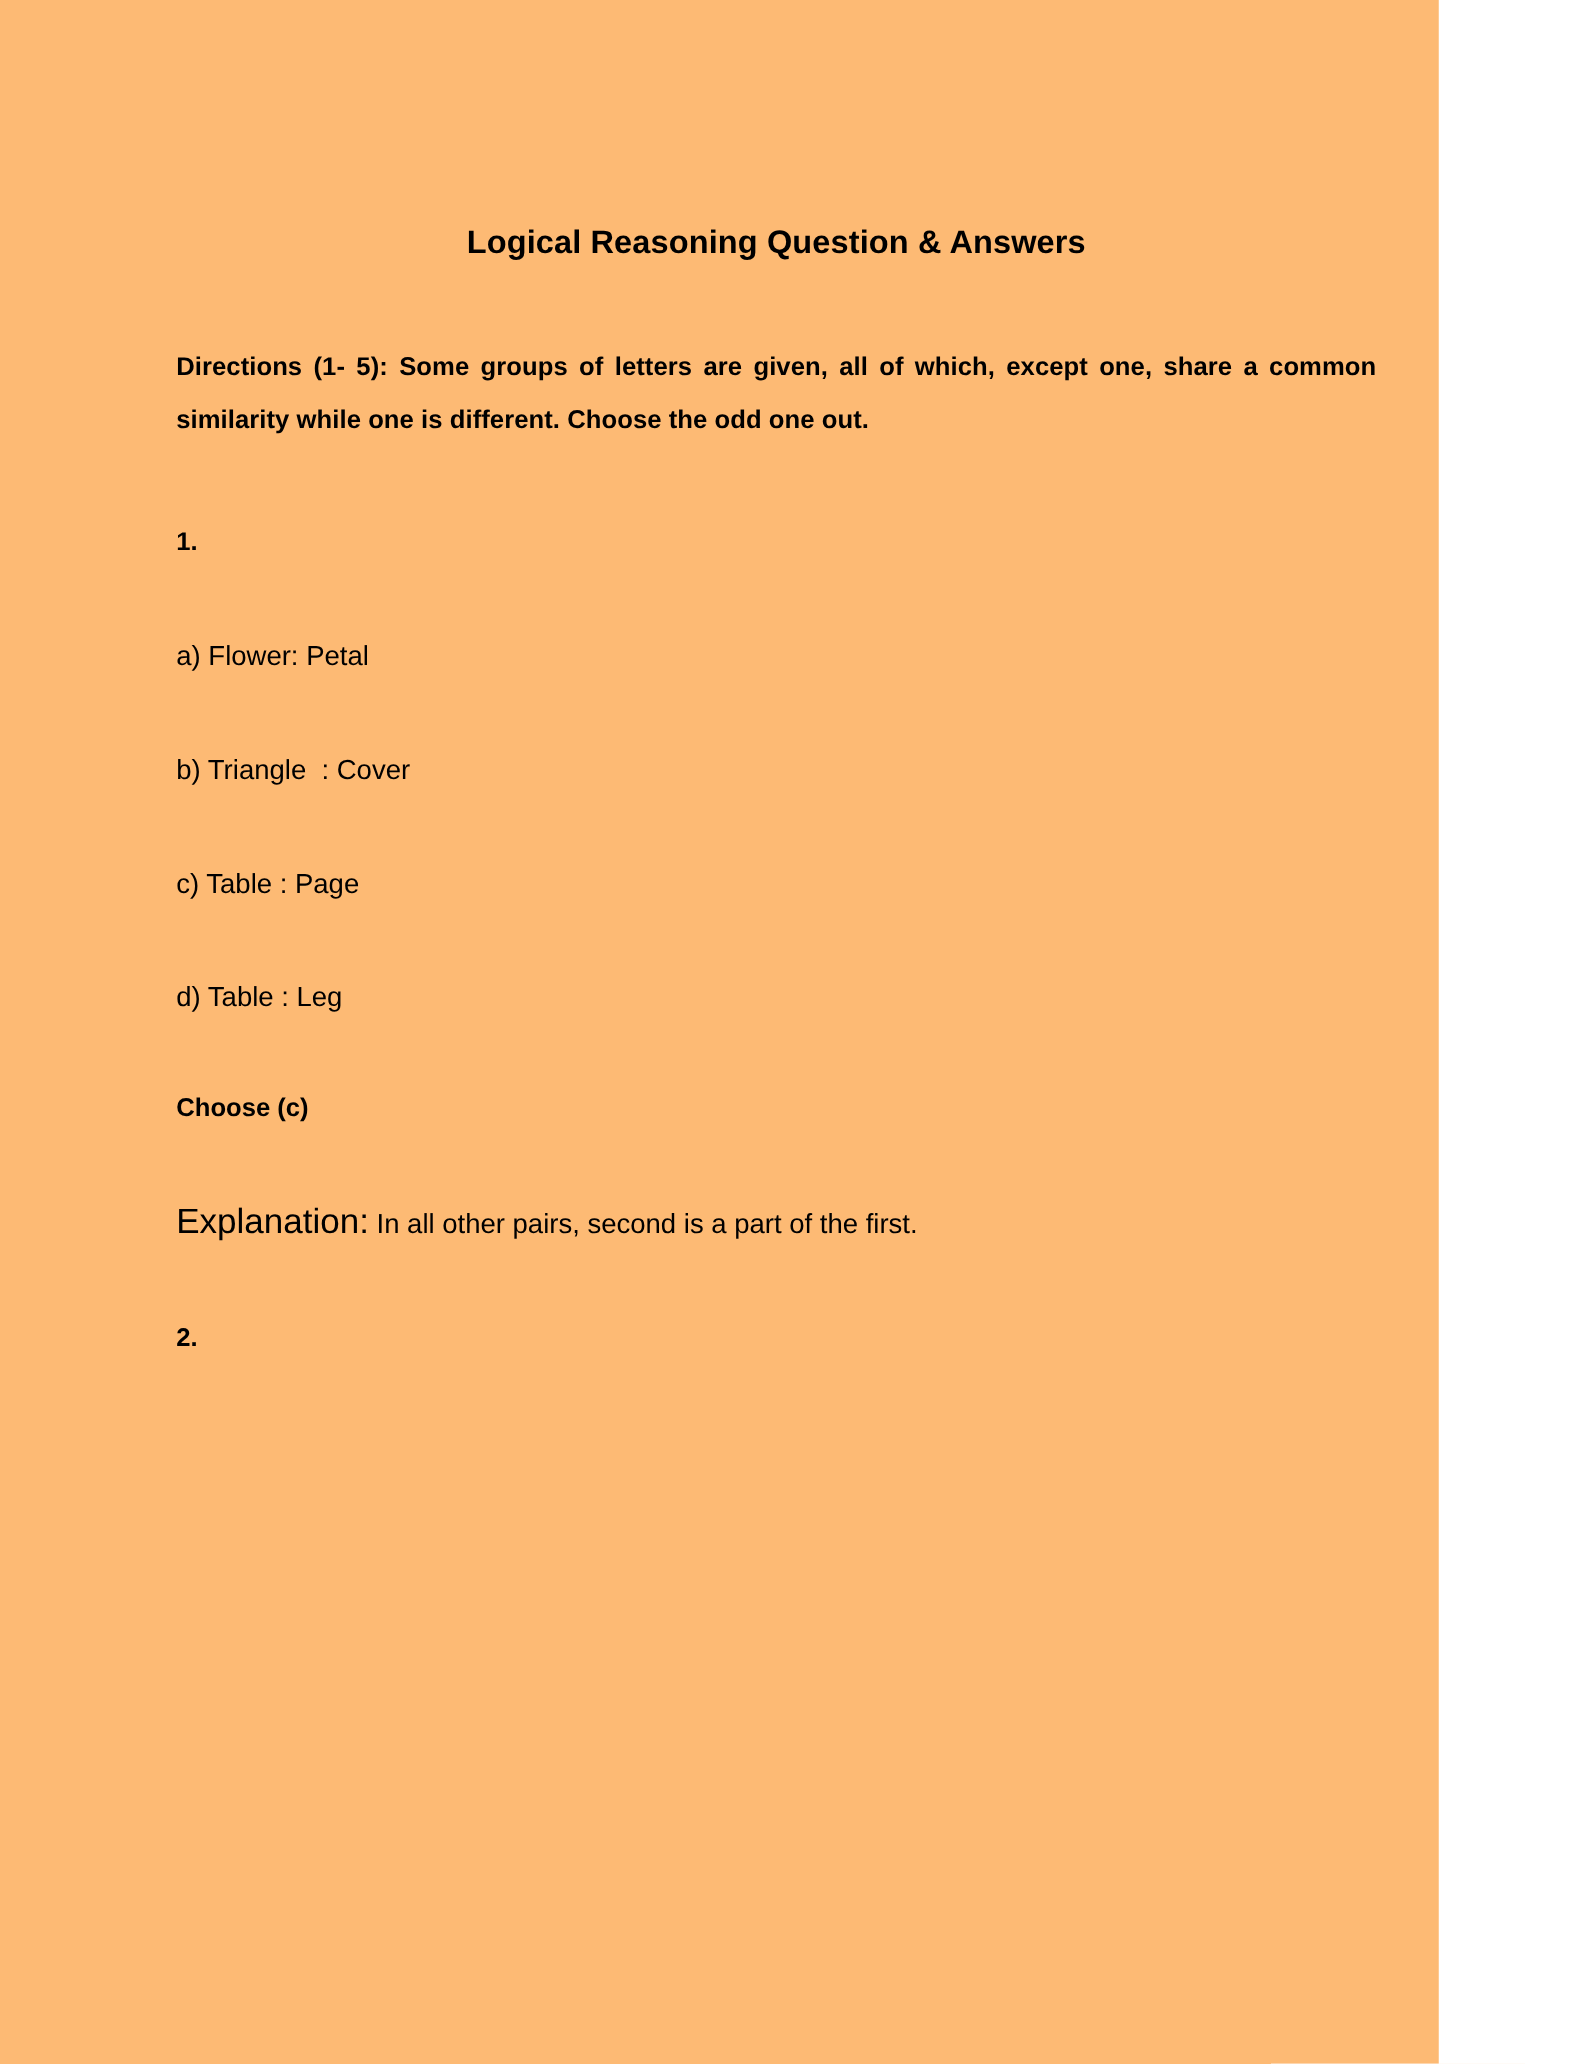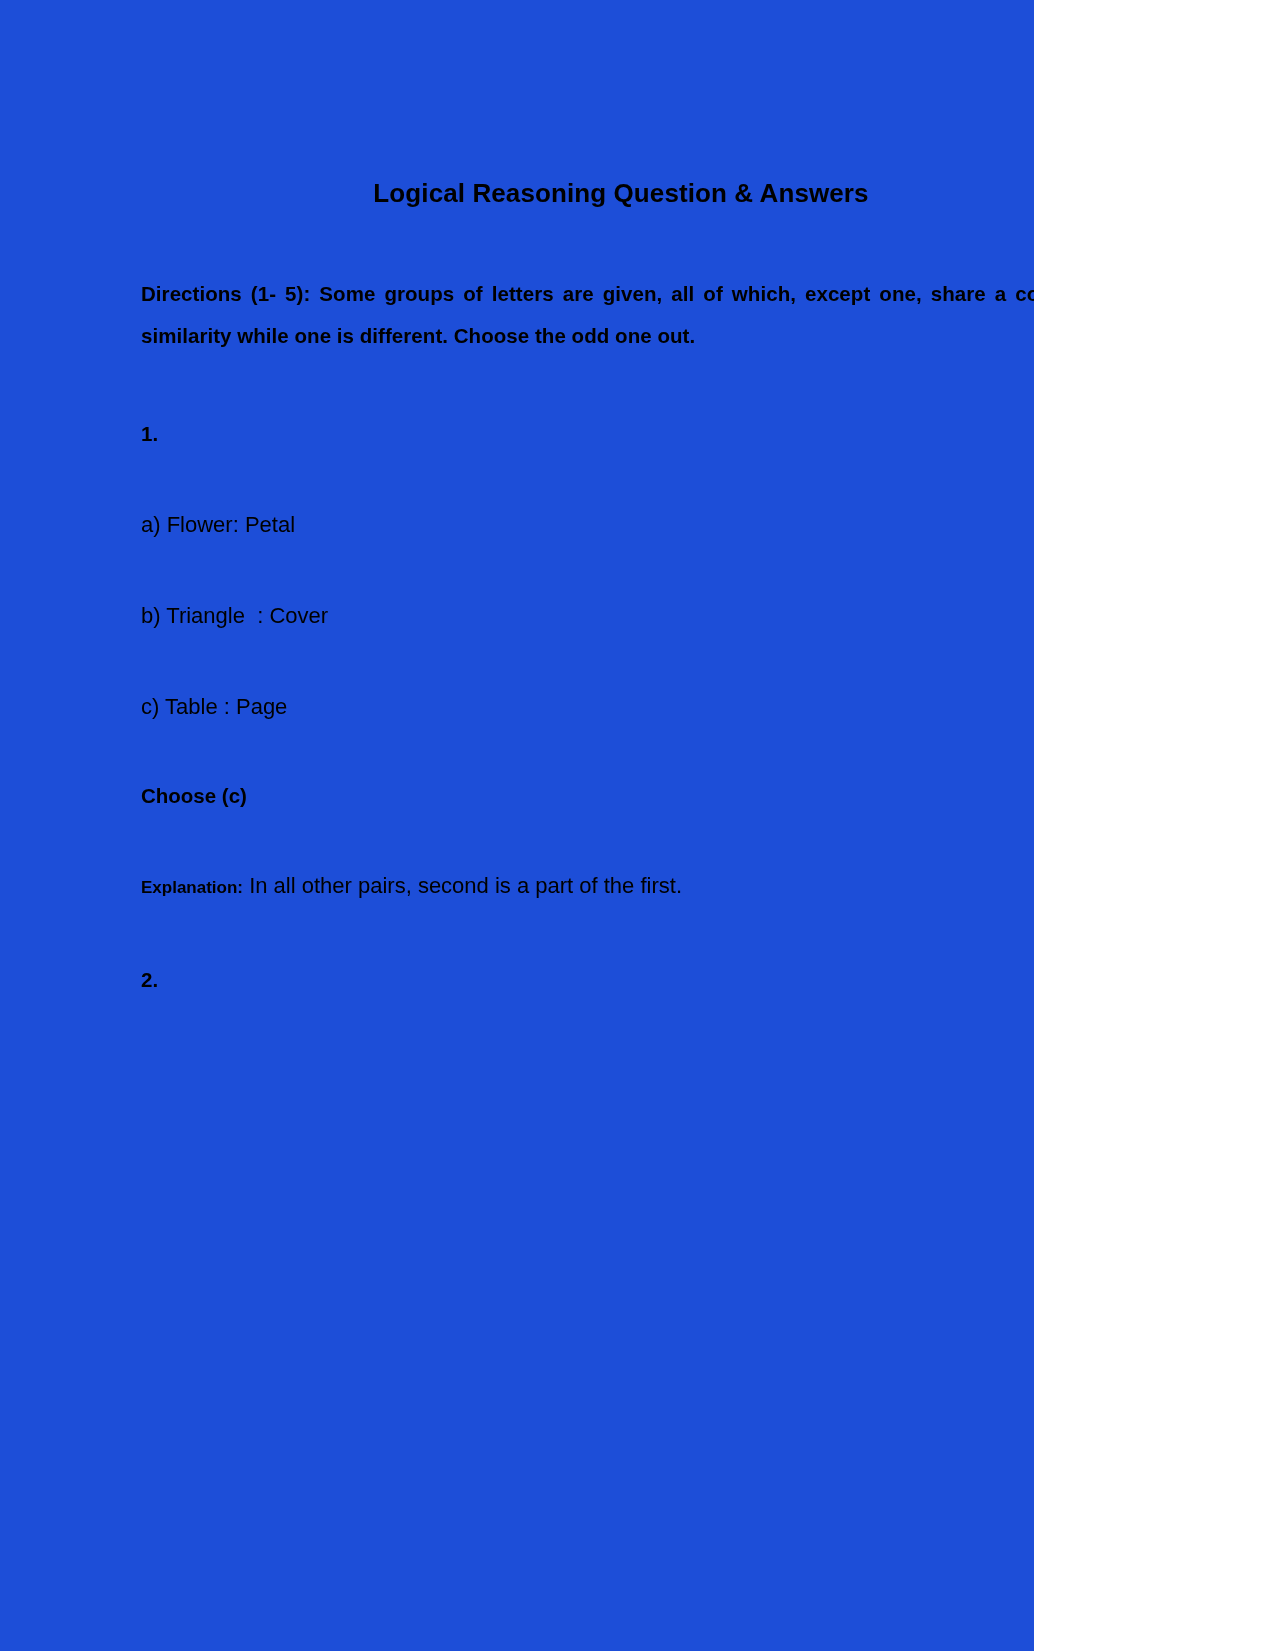--- a/index.html
+++ b/index.html
@@ -9,23 +9,23 @@
   }
   body {
     width: 1275px;
     height: 1651px;
     font-family: "Liberation Sans", sans-serif;
     color: #000000;
     -webkit-font-smoothing: antialiased;
   }
   .page {
     position: relative;
-    width: 1034px;
+    width: 1151px;
     height: 1651px;
-    background: #1d4ed8;
+    background: #fdba74;
     box-sizing: border-box;
     padding: 0;
     overflow: hidden;
   }
   .content {
     position: absolute;
     left: 141px;
     top: 0;
     width: 960px;
   }
@@ -76,22 +76,22 @@
   }
   .explanation {
     font-size: 22px;
     font-weight: normal;
     line-height: 30px;
     margin: 0;
     padding-top: 60px;
     color: #000000;
   }
   .explanation .lead {
-    font-size: 17px;
-    font-weight: bold;
+    font-size: 28px;
+    font-weight: normal;
   }
   .spacer-q2 {
     padding-top: 62px;
   }
 </style>
 </head>
 <body>
 
 <div class="page">
   <div class="content">
@@ -101,20 +101,21 @@
     <p class="directions">Directions (1- 5): Some groups of letters are given, all of which, except one, share a common similarity while one is different. Choose the odd one out.</p>
 
     <p class="q-number">1.</p>
 
     <p class="option">a) Flower: Petal</p>
 
     <p class="option">b) Triangle  : Cover</p>
 
     <p class="option">c) Table : Page</p>
 
+    <p class="option">d) Table : Leg</p>
 
     <p class="answer">Choose (c)</p>
 
     <p class="explanation"><span class="lead">Explanation:</span><span> In all other pairs, second is a part of the first.</span></p>
 
     <p class="q-number spacer-q2">2.</p>
 
 
 
 

